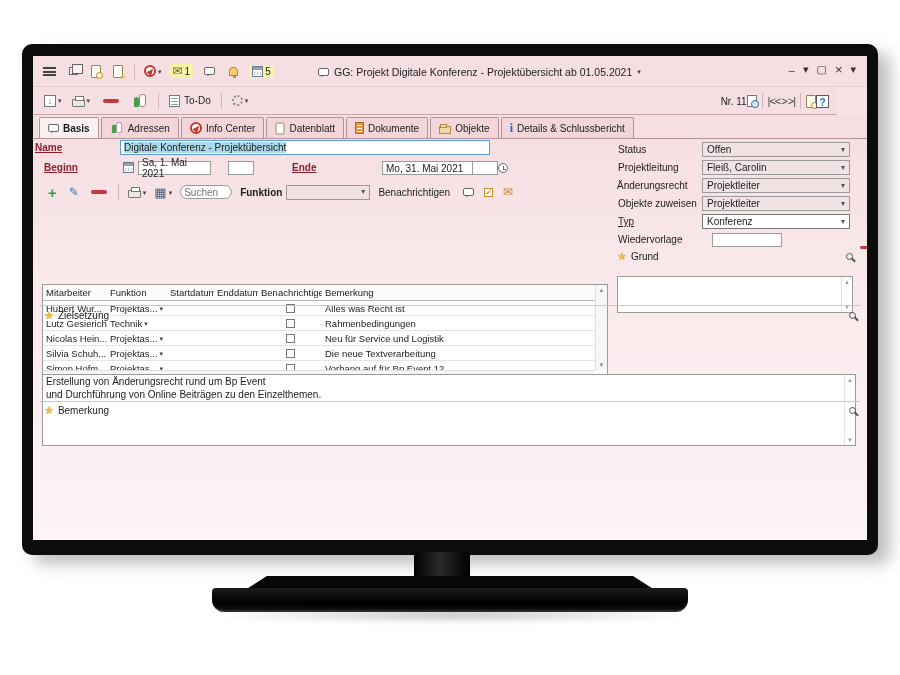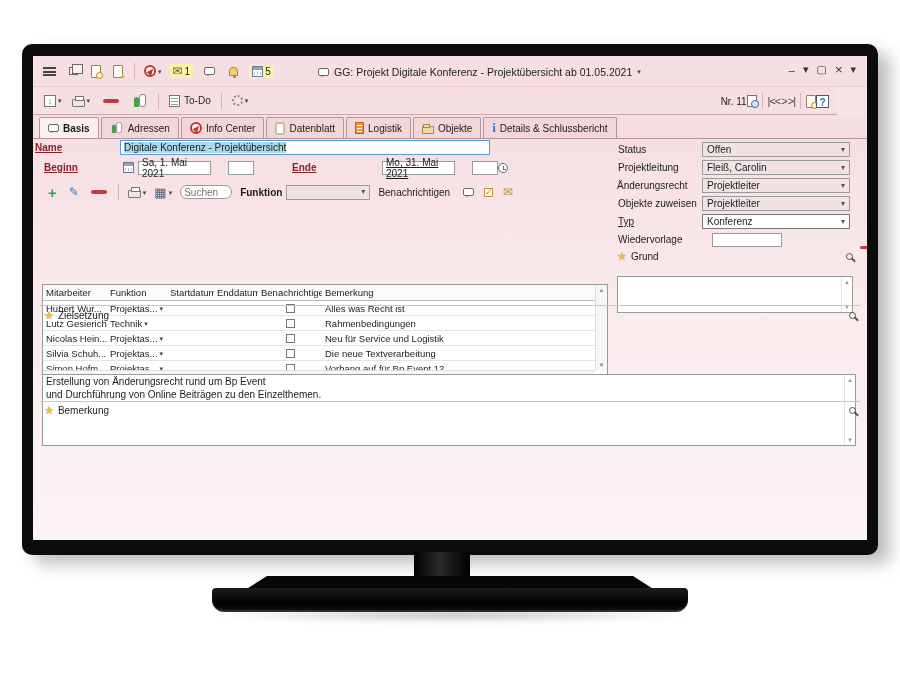--- a/index.html
+++ b/index.html
@@ -214,21 +214,21 @@
       <span class="tab">
         <span class="ic i-compass"></span>
         <span>Info Center</span>
         </span>
       <span class="tab">
         <span class="ic i-doc" style="transform:scale(.9);"></span>
         <span>Datenblatt</span>
         </span>
       <span class="tab">
         <span class="ic i-book"></span>
-        <span>Logistik</span>
+        <span>Dokumente</span>
         </span>
       <span class="tab">
         <span class="ic i-folder"></span>
         <span>Objekte</span>
         </span>
       <span class="tab">
         <span class="ic i-info">i</span>
         <span>Details &amp; Schlussbericht</span>
         </span>
     </div>
@@ -242,21 +242,21 @@
       </div>
 
       
       <span class="abs lbl-red" style="left:11px;top:23px;">Beginn</span>
       <span class="abs ic i-cal" style="left:90px;top:23px;"></span>
       <div class="abs inp" style="left:105px;top:22px;width:73px;">Sa, 1. Mai 2021</div>
       <span class="abs ic i-clock" style="left:181px;top:23px;"></span>
       <div class="abs inp" style="left:195px;top:22px;width:26px;"></div>
       <span class="abs lbl-red" style="left:259px;top:23px;">Ende</span>
       <span class="abs ic i-cal" style="left:334px;top:23px;"></span>
-      <div class="abs inp" style="left:349px;top:22px;width:73px;text-decoration:underline;">Mo, 31. Mai 2021</div>
+      <div class="abs inp" style="left:349px;top:22px;width:91px;">Mo, 31. Mai 2021</div>
       <span class="abs ic i-clock" style="left:425px;top:23px;"></span>
       <div class="abs inp" style="left:439px;top:22px;width:26px;"></div>
 
       
       <div class="abs row" style="left:9px;top:42px;width:566px;height:22px;">
         <span class="ic i-plus" style="margin:0 6px;">+</span>
         <span class="ic i-pencil" style="margin:0 6px;">✎</span>
         <span class="ic i-minusbar" style="margin:0 6px;"></span>
         <span class="sepv"></span>
         <span class="row" style="gap:2px;margin:0 4px;">

